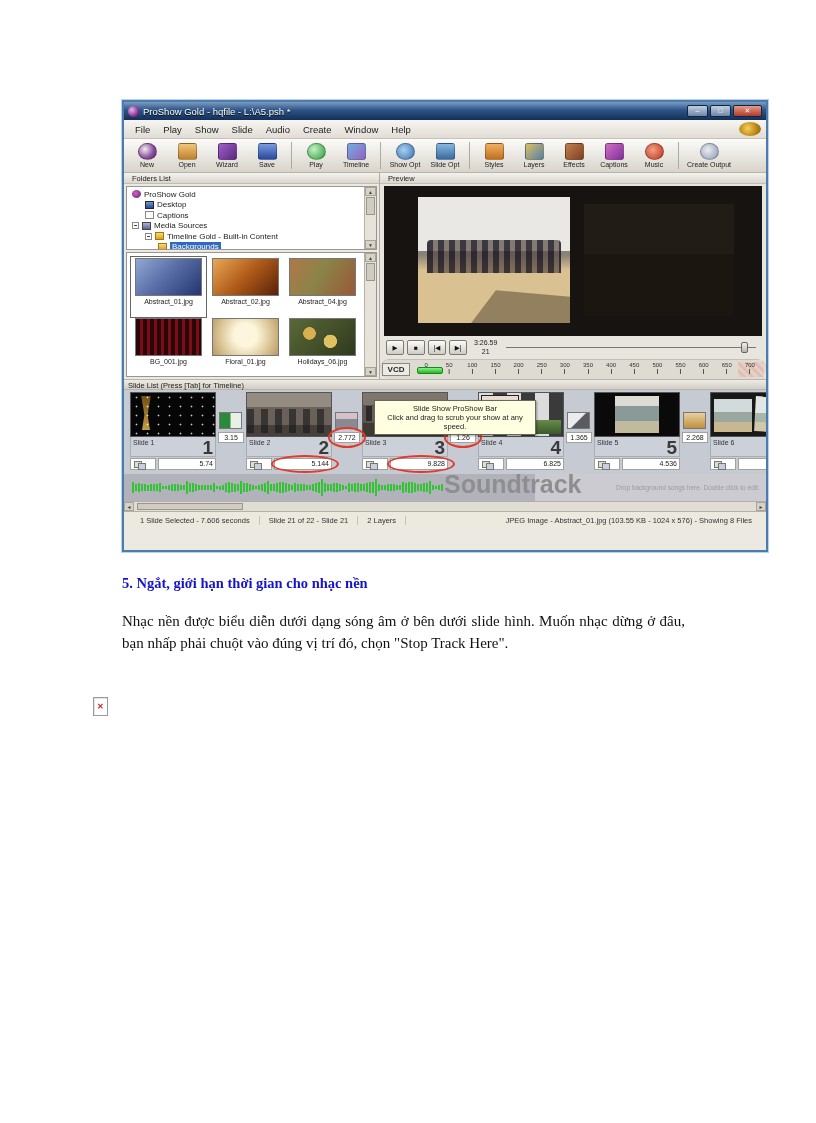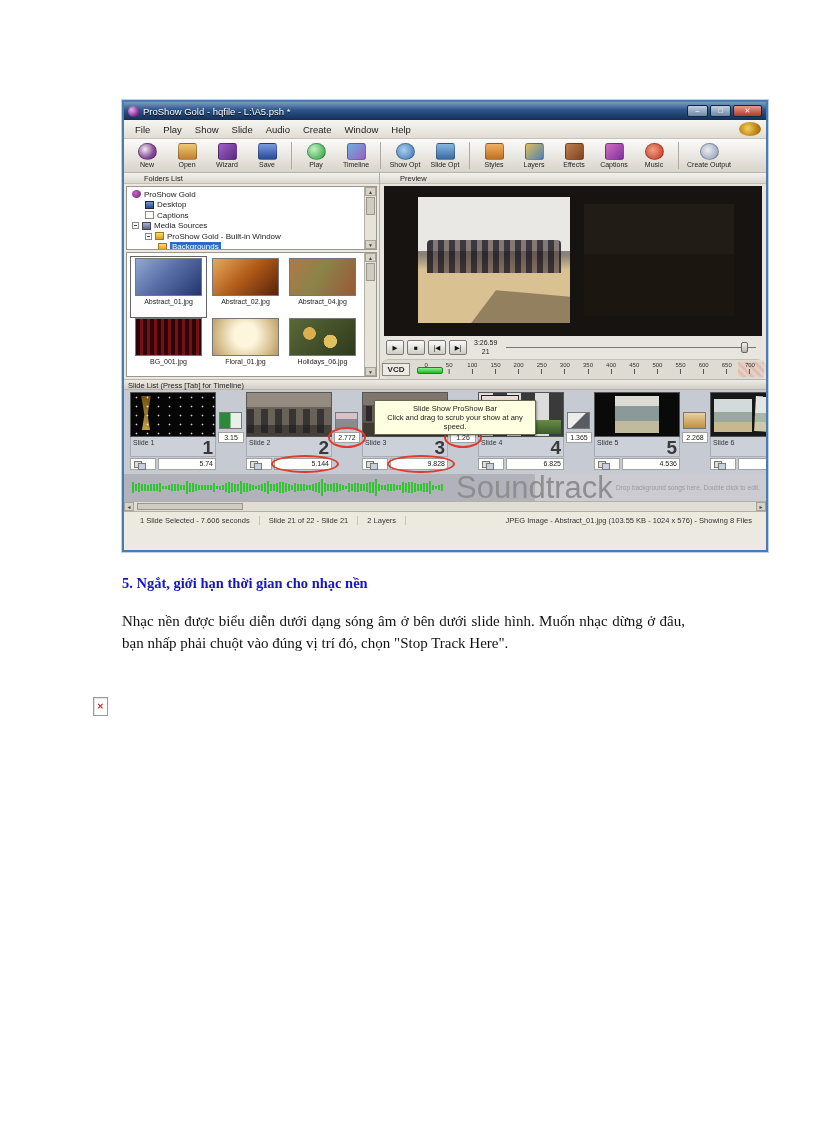--- a/index.html
+++ b/index.html
@@ -57,21 +57,21 @@
   .i-output  { background: radial-gradient(circle at 40% 40%, #ececec, #8898b8); border-radius: 50%; }
 
   .tabstrip { height: 18px; display: flex; align-items: center; padding: 0 8px;
     background: #f2f0ea; border-bottom: 1px solid #c0bcb2; }
   .tab-title { font-size: 10px; color: #333; }
   .tab-stats { margin-left: auto; font-size: 7.5px; color: #333; }
 
   .main { height: 206px; display: flex; }
   .left-panel { width: 256px; border-right: 1px solid #b0aca4; display: flex; flex-direction: column; background: #ece9e2; }
   .panel-hdr { height: 11px; background: linear-gradient(#f4f2ee, #dbd7cf);
-    border-bottom: 1px solid #c2beb4; font-size: 7.5px; padding: 1px 20px; color: #222; flex: none; }
+    border-bottom: 1px solid #c2beb4; font-size: 7.5px; padding: 1px 8px; color: #222; flex: none; }
 
   .tree { background: #fff; border: 1px solid #9a968c; margin: 2px; height: 64px;
     position: relative; overflow: hidden; padding: 2px 14px 0 3px; }
   .tree-row { display: flex; align-items: center; height: 10.5px; font-size: 8px; gap: 3px; white-space: nowrap; }
   .tree-icon { width: 9px; height: 8px; flex: none; }
   .ic-proshow { background: radial-gradient(circle at 40% 40%, #d060d0, #602060); border-radius: 50%; }
   .ic-desktop { background: linear-gradient(#6a9ad8, #2a4a88); border: 1px solid #223; }
   .ic-doc     { background: #fdfdfd; border: 1px solid #888; }
   .ic-media   { background: linear-gradient(#aab4d0, #5a6488); border: 1px solid #445; }
   .ic-folder  { background: linear-gradient(#ffd86a, #d8a020); border: 1px solid #a07818; }
@@ -193,21 +193,21 @@
   .st-pair::before { content: ""; position: absolute; left: 3px; top: 6px; width: 38px; height: 33px;
     background: linear-gradient(#d2dadc 0 40%, #9aa8a0 40% 70%, #c8b890 70%); }
   .st-pair::after { content: ""; position: absolute; right: 4px; top: 4px; width: 36px; height: 35px;
     background: linear-gradient(#e2e6e4 0 48%, #a8b8a8 48% 74%, #d0c8a8 74%); transform: rotate(3deg); }
 
   .soundtrack { height: 27px; position: relative; overflow: hidden; flex: none;
     background: linear-gradient(90deg, #b2b2ba 0 64%, #cbcbd1 64%); }
   .wave { position: absolute; left: 8px; top: 4px; width: 316px; height: 19px;
     display: flex; align-items: center; }
   .wave i { display: block; width: 2px; margin-right: 1px; background: #33c433; flex: none; }
-  .st-word { position: absolute; left: 332px; top: -4px; font-size: 31px; font-weight: normal; color: #8e8e90; }
+  .st-word { position: absolute; left: 320px; top: -4px; font-size: 25px; font-weight: bold; color: #8e8e90; }
   .st-hint { position: absolute; left: 492px; top: 10px; font-size: 6.5px; color: #9b9b9e; }
 
   .hscroll { height: 10px; background: #e0ddd5; border-top: 1px solid #b4b0a6; position: relative; flex: none; }
   .h-arrow { position: absolute; top: 0; width: 10px; height: 9px; background: #d6d2c8;
     border: 1px solid #a8a49a; font-size: 5px; text-align: center; line-height: 8px; color: #444; }
   .h-arrow.left { left: 0; } .h-arrow.right { right: 0; }
   .hthumb { position: absolute; left: 13px; top: 1px; width: 106px; height: 7px;
     background: #cfccc4; border: 1px solid #9a968e; }
 
   .statusbar { height: 17px; background: #eceade; border-top: 1px solid #b4b0a6;
@@ -334,21 +334,21 @@
             <span class="tree-label">Captions</span>
           </div>
           <div class="tree-row" style="padding-left: 2px;">
             <span class="expander"></span>
             <span class="tree-icon ic-media"></span>
             <span class="tree-label">Media Sources</span>
           </div>
           <div class="tree-row" style="padding-left: 15px;">
             <span class="expander"></span>
             <span class="tree-icon ic-folder"></span>
-            <span class="tree-label">ProShow Gold - Built-in Window</span>
+            <span class="tree-label">Timeline Gold - Built-in Content</span>
           </div>
           <div class="tree-row" style="padding-left: 28px;">
             <span class="tree-icon ic-folder"></span>
             <span class="tree-label sel">Backgrounds</span>
           </div>
           <div class="vscroll">
           <div class="arrow">▲</div>
           <div class="vthumb"></div>
           <div class="arrow bottom">▼</div>
         </div>

